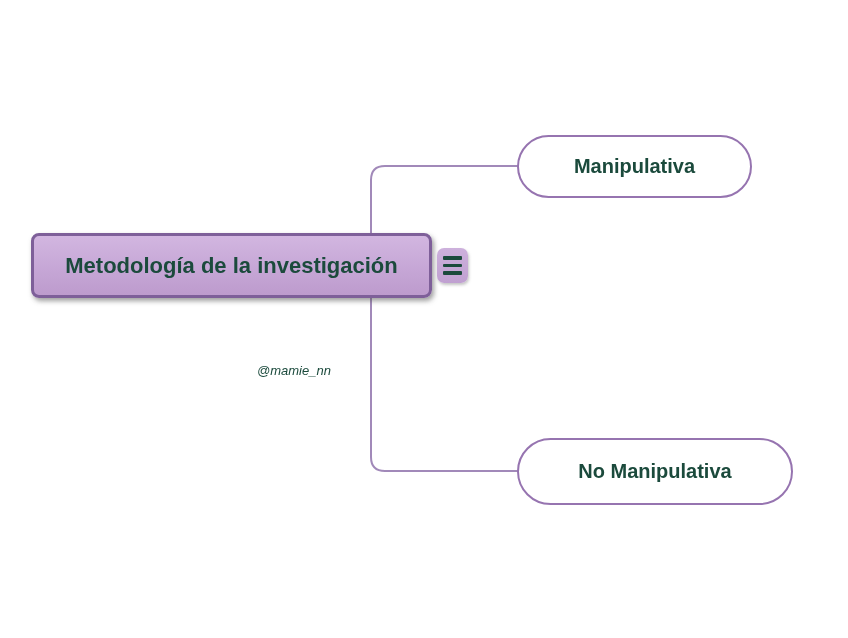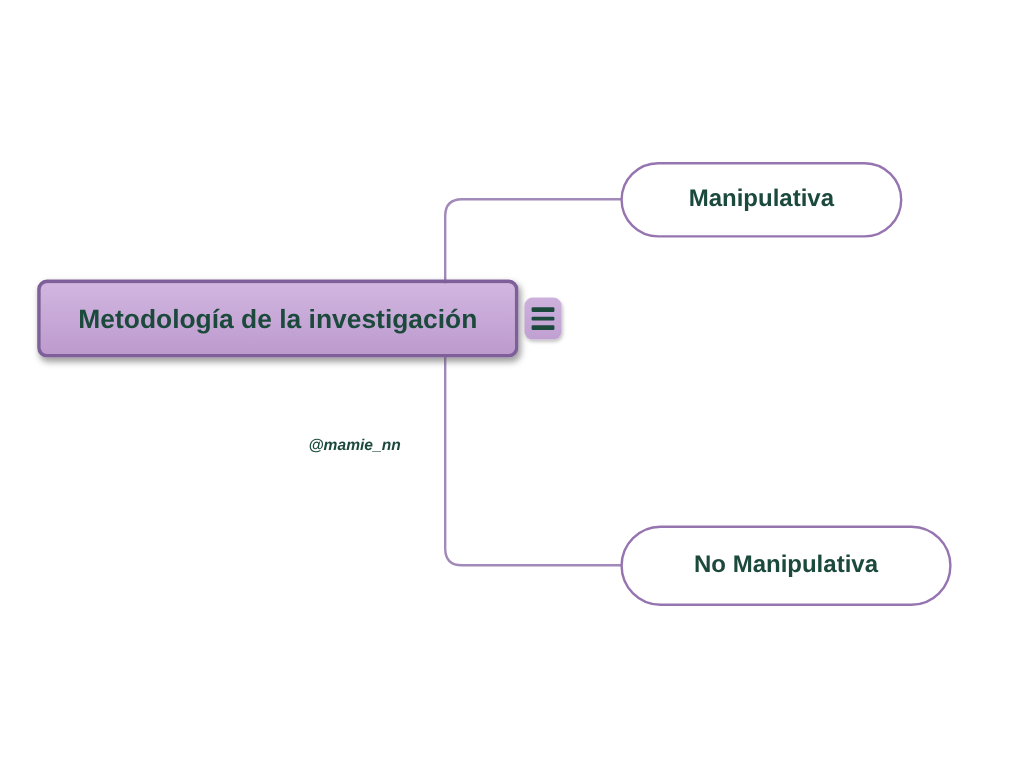--- a/index.html
+++ b/index.html
@@ -89,21 +89,21 @@
     top: 438px;
     width: 276px;
     height: 67px;
     border-radius: 34px;
   }
   .watermark {
     position: absolute;
     left: 257px;
     top: 363px;
     font-size: 13px;
-    font-weight: bold;
+    font-weight: normal;
     font-style: italic;
     color: #1b4a3c;
     z-index: 2;
     white-space: nowrap;
   }
 </style>
 </head>
 <body>
 
 <div class="canvas">

